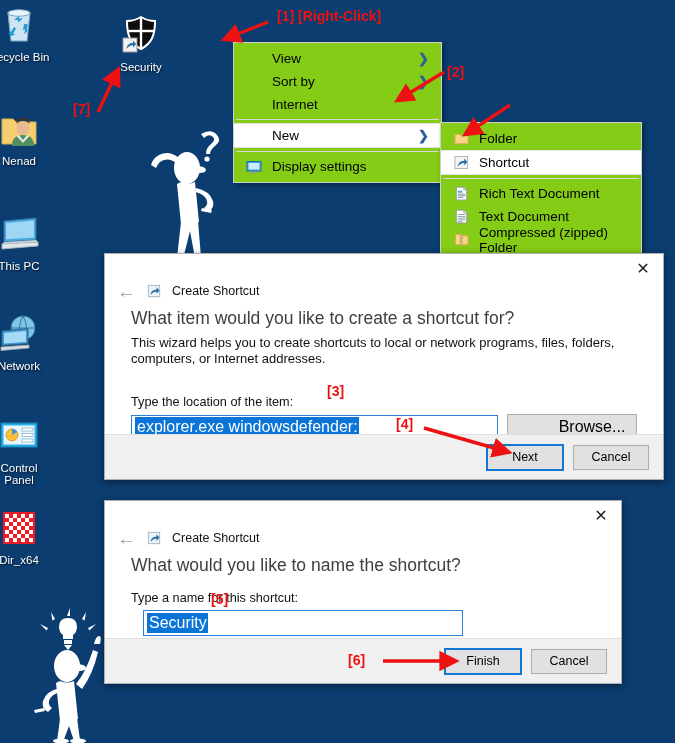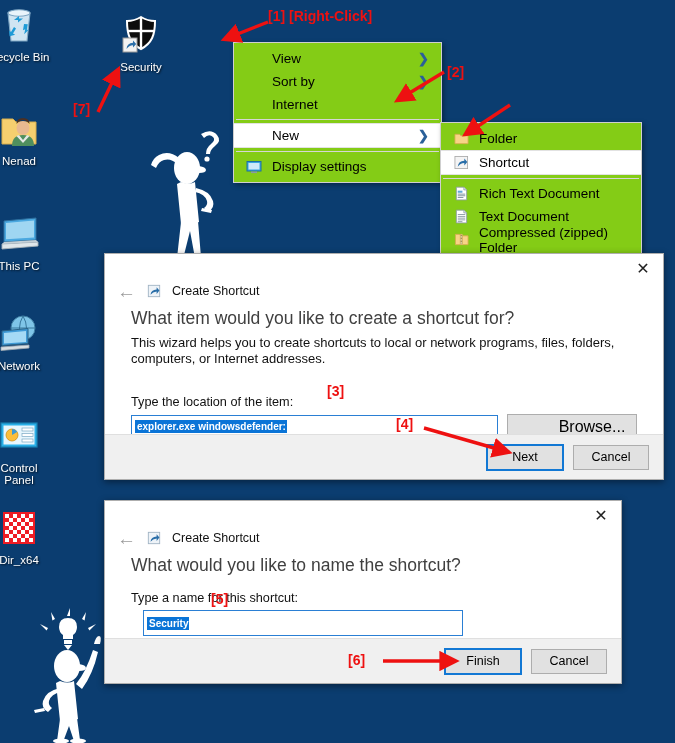--- a/index.html
+++ b/index.html
@@ -44,21 +44,21 @@
   .dlg .backrow{display:flex;align-items:center;height:22px;padding-left:12px;margin-top:-4px;}
   .dlg .backarrow{font-size:19px;color:#9b9b9b;width:30px;text-align:left;line-height:19px;}
   .dlg .smallicon{width:14px;height:14px;margin-right:11px;}
   .dlg .wintitle{font-size:12.5px;color:#111;}
   .dlg .heading{color:#404040;font-size:17.5px;padding:6px 0 6px 26px;font-weight:normal;}
   .dlg .body{padding:0 26px 0 26px;}
   .dlg .para{font-size:13px;line-height:16px;color:#111;}
   .dlg .fieldlabel{font-size:12.7px;color:#111;margin-top:28px;}
   .dlg .inputrow{display:flex;align-items:center;margin-top:5px;}
   .dlg .txtinput{border:1px solid #2a7fd4;height:21px;background:#fff;
-      display:flex;align-items:center;padding:0 3px;font-size:10px;font-weight:bold;}
+      display:flex;align-items:center;padding:0 3px;font-size:16px;}
   .dlg .sel{background:#0a74d7;color:#fff;padding:1px 1px 1px 2px;}
   .dlg .browse{margin-left:9px;border:1px solid #adadad;background:#e1e1e1;
       height:23px;min-width:88px;display:flex;align-items:center;justify-content:center;font-size:16px;padding-left:40px;}
   .dlg .footer{position:absolute;left:0;right:0;bottom:0;height:44px;background:#f0f0f0;
       border-top:1px solid #dfdfdf;display:flex;align-items:center;justify-content:flex-end;padding-right:14px;gap:9px;}
   .dlg .btn{border:1px solid #adadad;background:#e1e1e1;height:23px;min-width:74px;
       display:flex;align-items:center;justify-content:center;font-size:12.5px;}
   .dlg .btn.primary{border:2px solid #1278d4;background:#e1e1e1;}
 
   
@@ -429,21 +429,21 @@
       </div>
       <div class="para" style="margin-top:12px;">Click Finish to create the shortcut.</div>
     </div>
 
     <div class="footer">
       <div class="btn primary">Finish</div>
       <div class="btn">Cancel</div>
     </div>
   </div>
 
-  <div class="anno" style="left:268px;top:8px;">[1] [Right-Click]</div>
+  <div class="anno" style="left:277px;top:8px;">[1] [Right-Click]</div>
   <div class="anno" style="left:447px;top:64px;">[2]</div>
   <div class="anno" style="left:327px;top:383px;">[3]</div>
   <div class="anno" style="left:396px;top:416px;">[4]</div>
   <div class="anno" style="left:211px;top:591px;">[5]</div>
   <div class="anno" style="left:348px;top:652px;">[6]</div>
   <div class="anno" style="left:73px;top:101px;">[7]</div>
 
   <svg class="arrow" style="left:0;top:0;" width="675" height="743">
     <defs>
       <marker id="ah" markerWidth="6" markerHeight="6" refX="4.6" refY="3" orient="auto">

